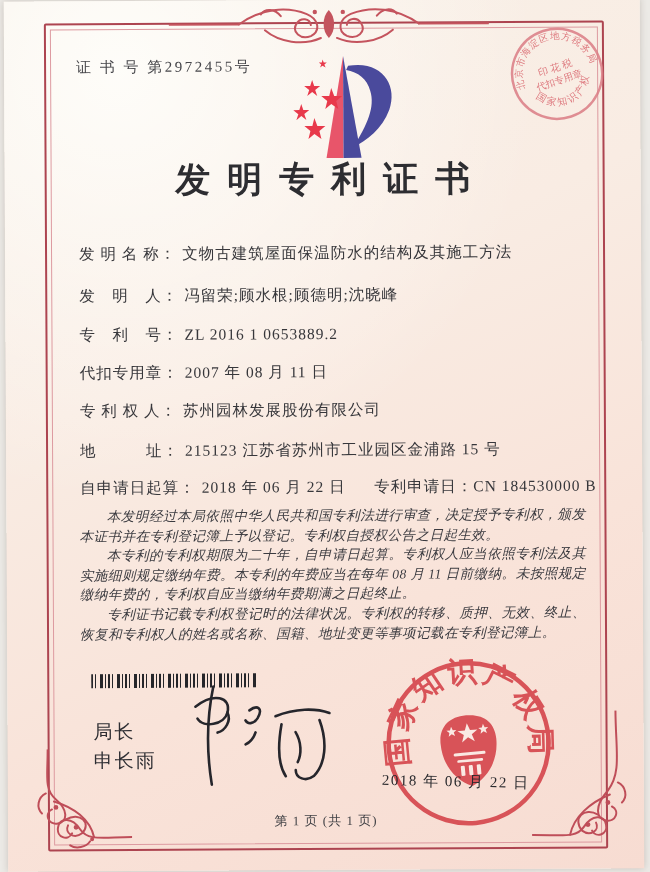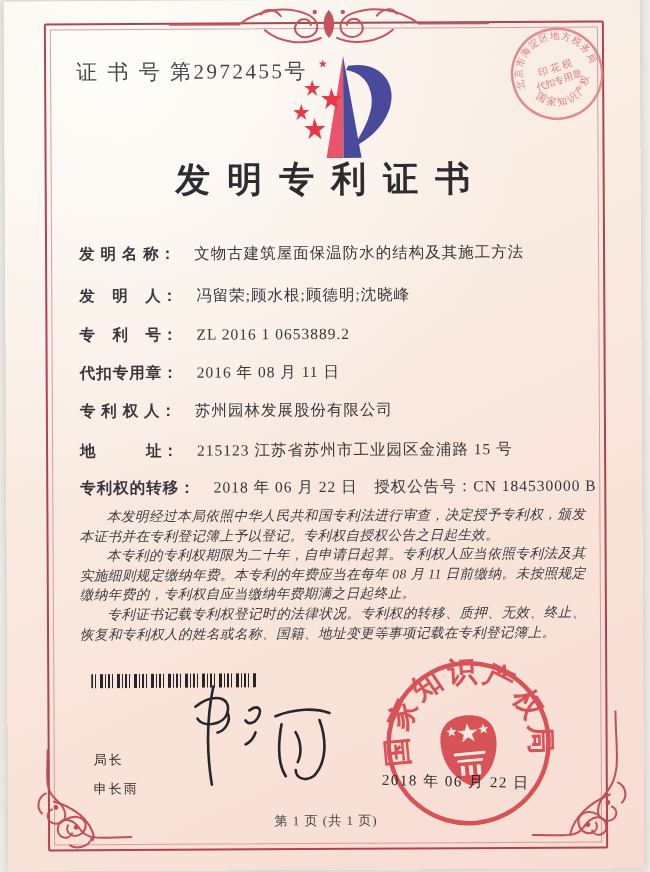--- a/index.html
+++ b/index.html
@@ -24,57 +24,57 @@
   .frame-inner{
     position:absolute;left:4px;top:4px;right:4px;bottom:4px;
     border:1px solid #dd9aa0;
   }
   .ornament{position:absolute;pointer-events:none;}
   .orn-top{left:165px;top:0px;width:320px;height:50px;}
   .orn-bl{left:24px;top:748px;width:100px;height:102px;}
   .orn-br{left:524px;top:712px;width:100px;height:138px;transform:scaleX(-1);}
   
   .cert-no{
-    position:absolute;left:72px;top:57px;font-size:21px;color:#46464a;
+    position:absolute;left:72px;top:57px;font-size:15px;color:#46464a;
     letter-spacing:2.5px;
   }
   .logo{position:absolute;left:280px;top:52px;width:118px;height:112px;}
   .title{
     position:absolute;left:0;top:156px;width:100%;text-align:center;
     font-size:35px;color:#2d2d31;letter-spacing:17px;text-indent:17px;
     font-weight:600;
   }
   
   .field-row{
     position:absolute;left:74px;width:520px;font-size:15.5px;color:#37373b;
     letter-spacing:1px;white-space:nowrap;
   }
-  .field-row .lbl{margin-right:18px;font-weight:bold;}
+  .field-row .lbl{margin-right:6px;}
   .row-0{top:243px}.row-1{top:285px}.row-2{top:324px}
   .row-3{top:362px}.row-4{top:400px}.row-5{top:440px}.row-6{top:477px}
   .grant-pair{position:absolute;left:368px;top:477px;font-size:15.5px;color:#37373b;letter-spacing:1px;white-space:nowrap;}
   
   .body-text{
     position:absolute;left:73px;top:506px;width:506px;
     font-size:13.6px;line-height:19.6px;color:#3b3b40;
     font-style:italic;letter-spacing:.4px;text-align:justify;
   }
   .body-text p{margin:0;text-indent:2em;}
   
   .barcode{
     position:absolute;left:84px;top:673px;width:166px;height:14px;
     background:
       repeating-linear-gradient(90deg,#26262a 0 2px,transparent 2px 4px,
         #26262a 4px 5px,transparent 5px 9px,#26262a 9px 12px,transparent 12px 14px,
         #26262a 14px 15px,transparent 15px 17px);
   }
   .director{
-    position:absolute;left:86px;top:744px;
+    position:absolute;left:86px;top:716px;
     font-family:"Liberation Sans","DejaVu Sans",sans-serif;
-    font-size:13px;line-height:29px;color:#2e2e33;letter-spacing:2px;
+    font-size:19px;line-height:29px;color:#2e2e33;letter-spacing:2px;
   }
   .signature{position:absolute;left:176px;top:680px;width:150px;height:114px;}
   .seal{position:absolute;left:371px;top:654px;width:180px;height:180px;opacity:.93;}
   .seal-date{
     position:absolute;left:374px;top:773px;font-size:15px;color:#2a2a2e;
     letter-spacing:1.5px;transform:rotate(1.5deg);white-space:nowrap;
   }
   .footer{
     position:absolute;left:0;top:812px;width:100%;text-align:center;
     font-size:13px;color:#434347;letter-spacing:1px;
@@ -154,33 +154,33 @@
   <div class="field-row row-0">
     <span class="lbl">发 明 名 称：</span><span>文物古建筑屋面保温防水的结构及其施工方法</span>
   </div>
   <div class="field-row row-1">
     <span class="lbl">发　明　人：</span><span>冯留荣;顾水根;顾德明;沈晓峰</span>
   </div>
   <div class="field-row row-2">
     <span class="lbl">专　利　号：</span><span>ZL 2016 1 0653889.2</span>
   </div>
   <div class="field-row row-3">
-    <span class="lbl">代扣专用章：</span><span>2016 年 08 月 11 日</span>
+    <span class="lbl">代扣专用章：</span><span>2007 年 08 月 11 日</span>
   </div>
   <div class="field-row row-4">
     <span class="lbl">专 利 权 人：</span><span>苏州园林发展股份有限公司</span>
   </div>
   <div class="field-row row-5">
     <span class="lbl">地　　　址：</span><span>215123 江苏省苏州市工业园区金浦路 15 号</span>
   </div>
   <div class="field-row row-6">
-    <span class="lbl">专利权的转移：</span><span>2018 年 06 月 22 日</span>
+    <span class="lbl">自申请日起算：</span><span>2018 年 06 月 22 日</span>
   </div>
   <div class="grant-pair">
-    <span class="lbl">授权公告号：</span><span>CN 184530000 B</span>
+    <span class="lbl">专利申请日：</span><span>CN 184530000 B</span>
   </div>
 
   <div class="body-text">
     <p>本发明经过本局依照中华人民共和国专利法进行审查，决定授予专利权，颁发本证书并在专利登记簿上予以登记。专利权自授权公告之日起生效。</p>
     <p>本专利的专利权期限为二十年，自申请日起算。专利权人应当依照专利法及其实施细则规定缴纳年费。本专利的年费应当在每年 08 月 11 日前缴纳。未按照规定缴纳年费的，专利权自应当缴纳年费期满之日起终止。</p>
     <p>专利证书记载专利权登记时的法律状况。专利权的转移、质押、无效、终止、恢复和专利权人的姓名或名称、国籍、地址变更等事项记载在专利登记簿上。</p>
   </div>
 
   <div class="barcode"></div>
 

